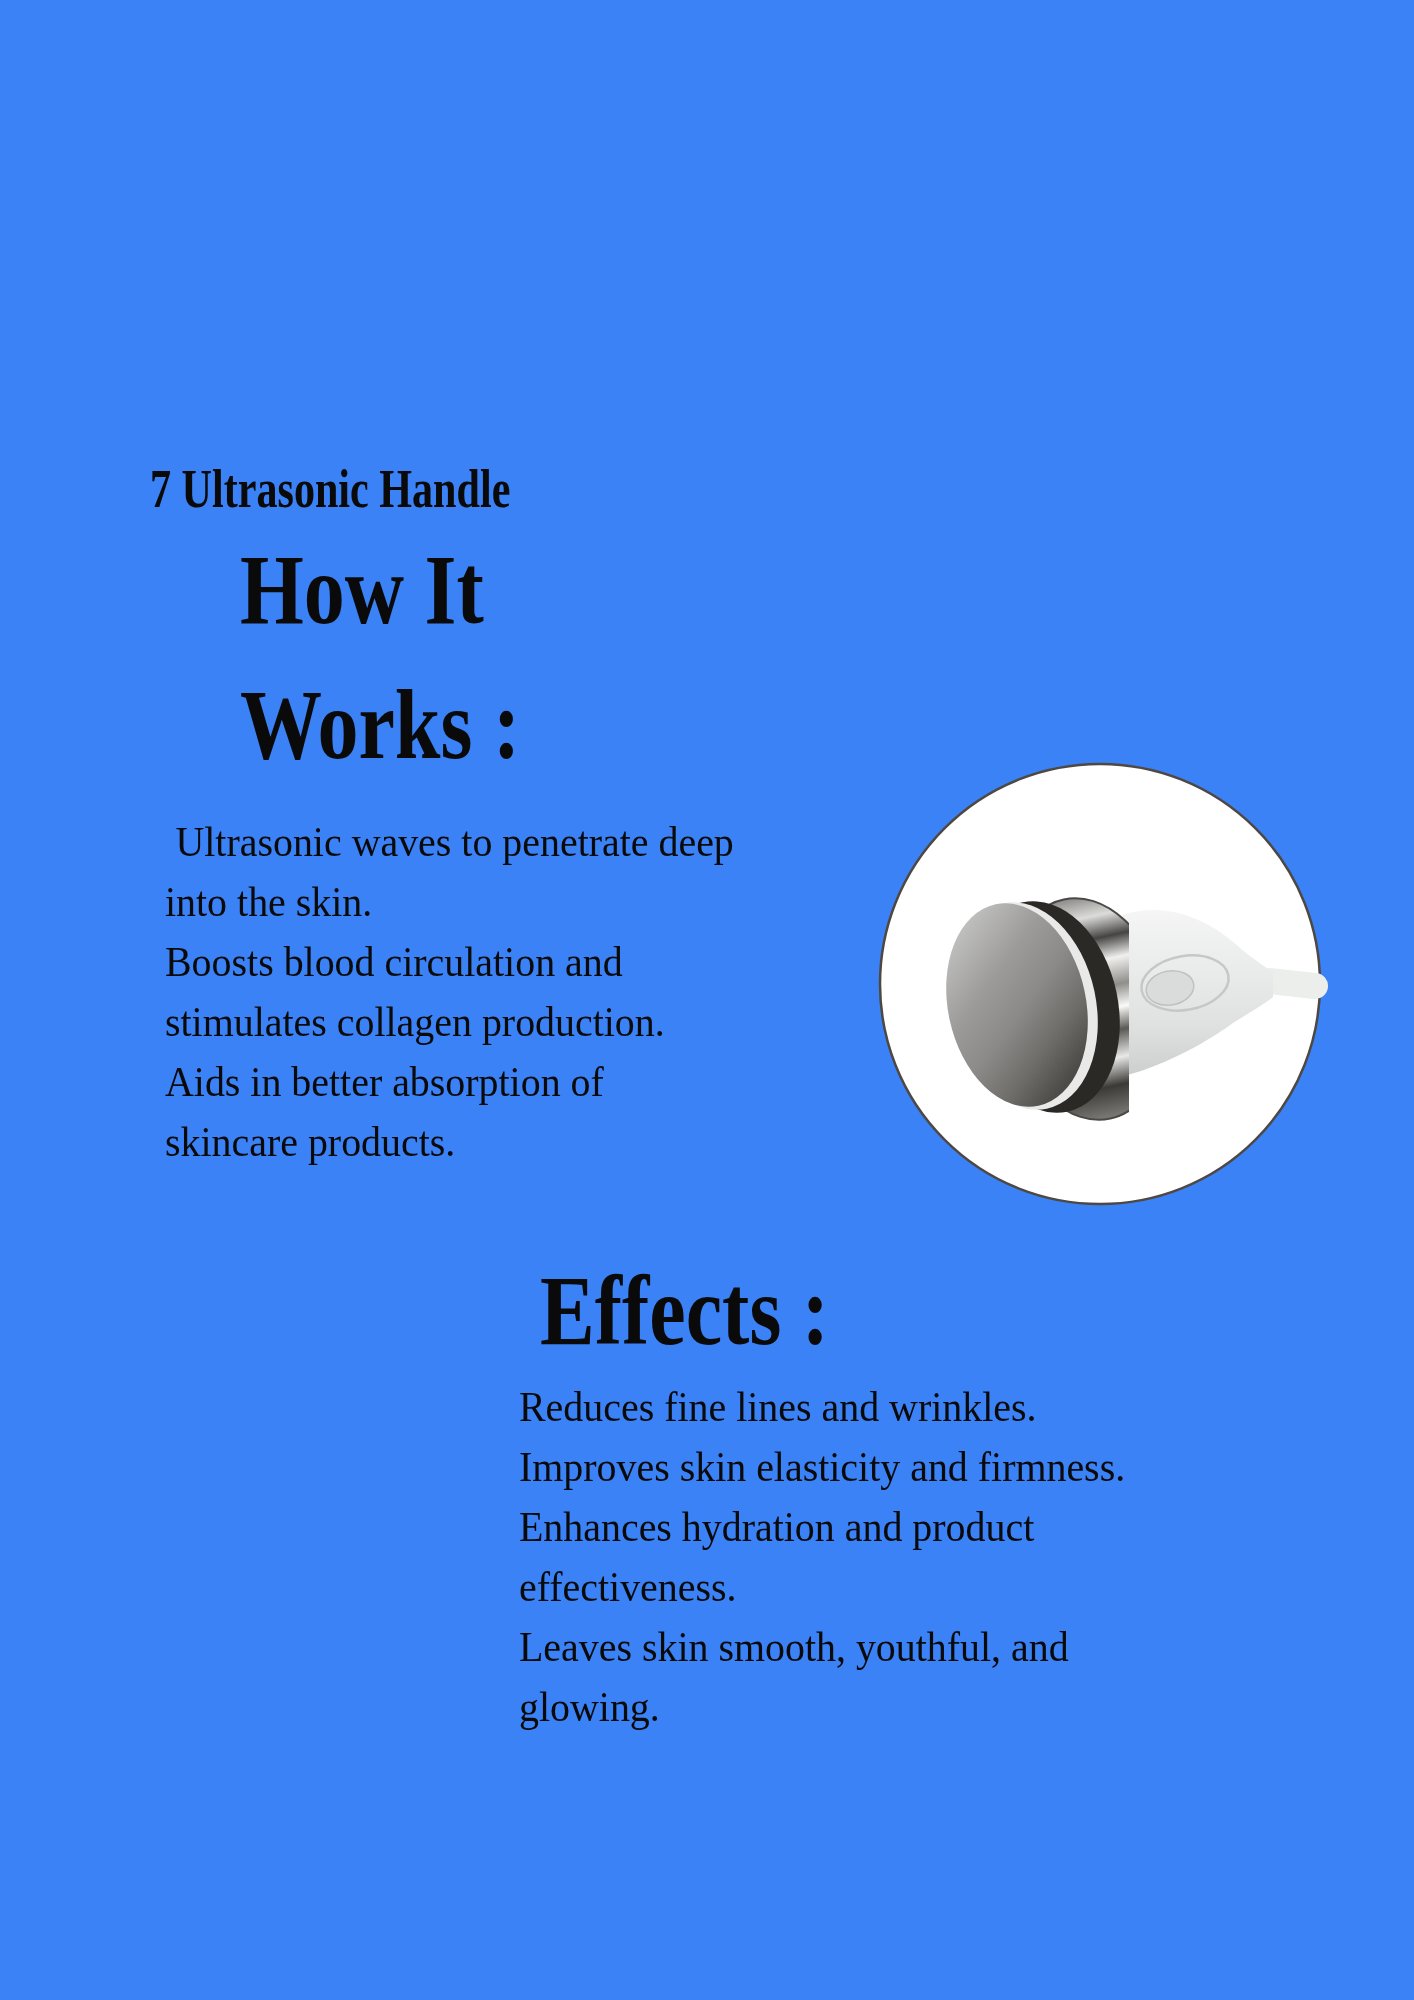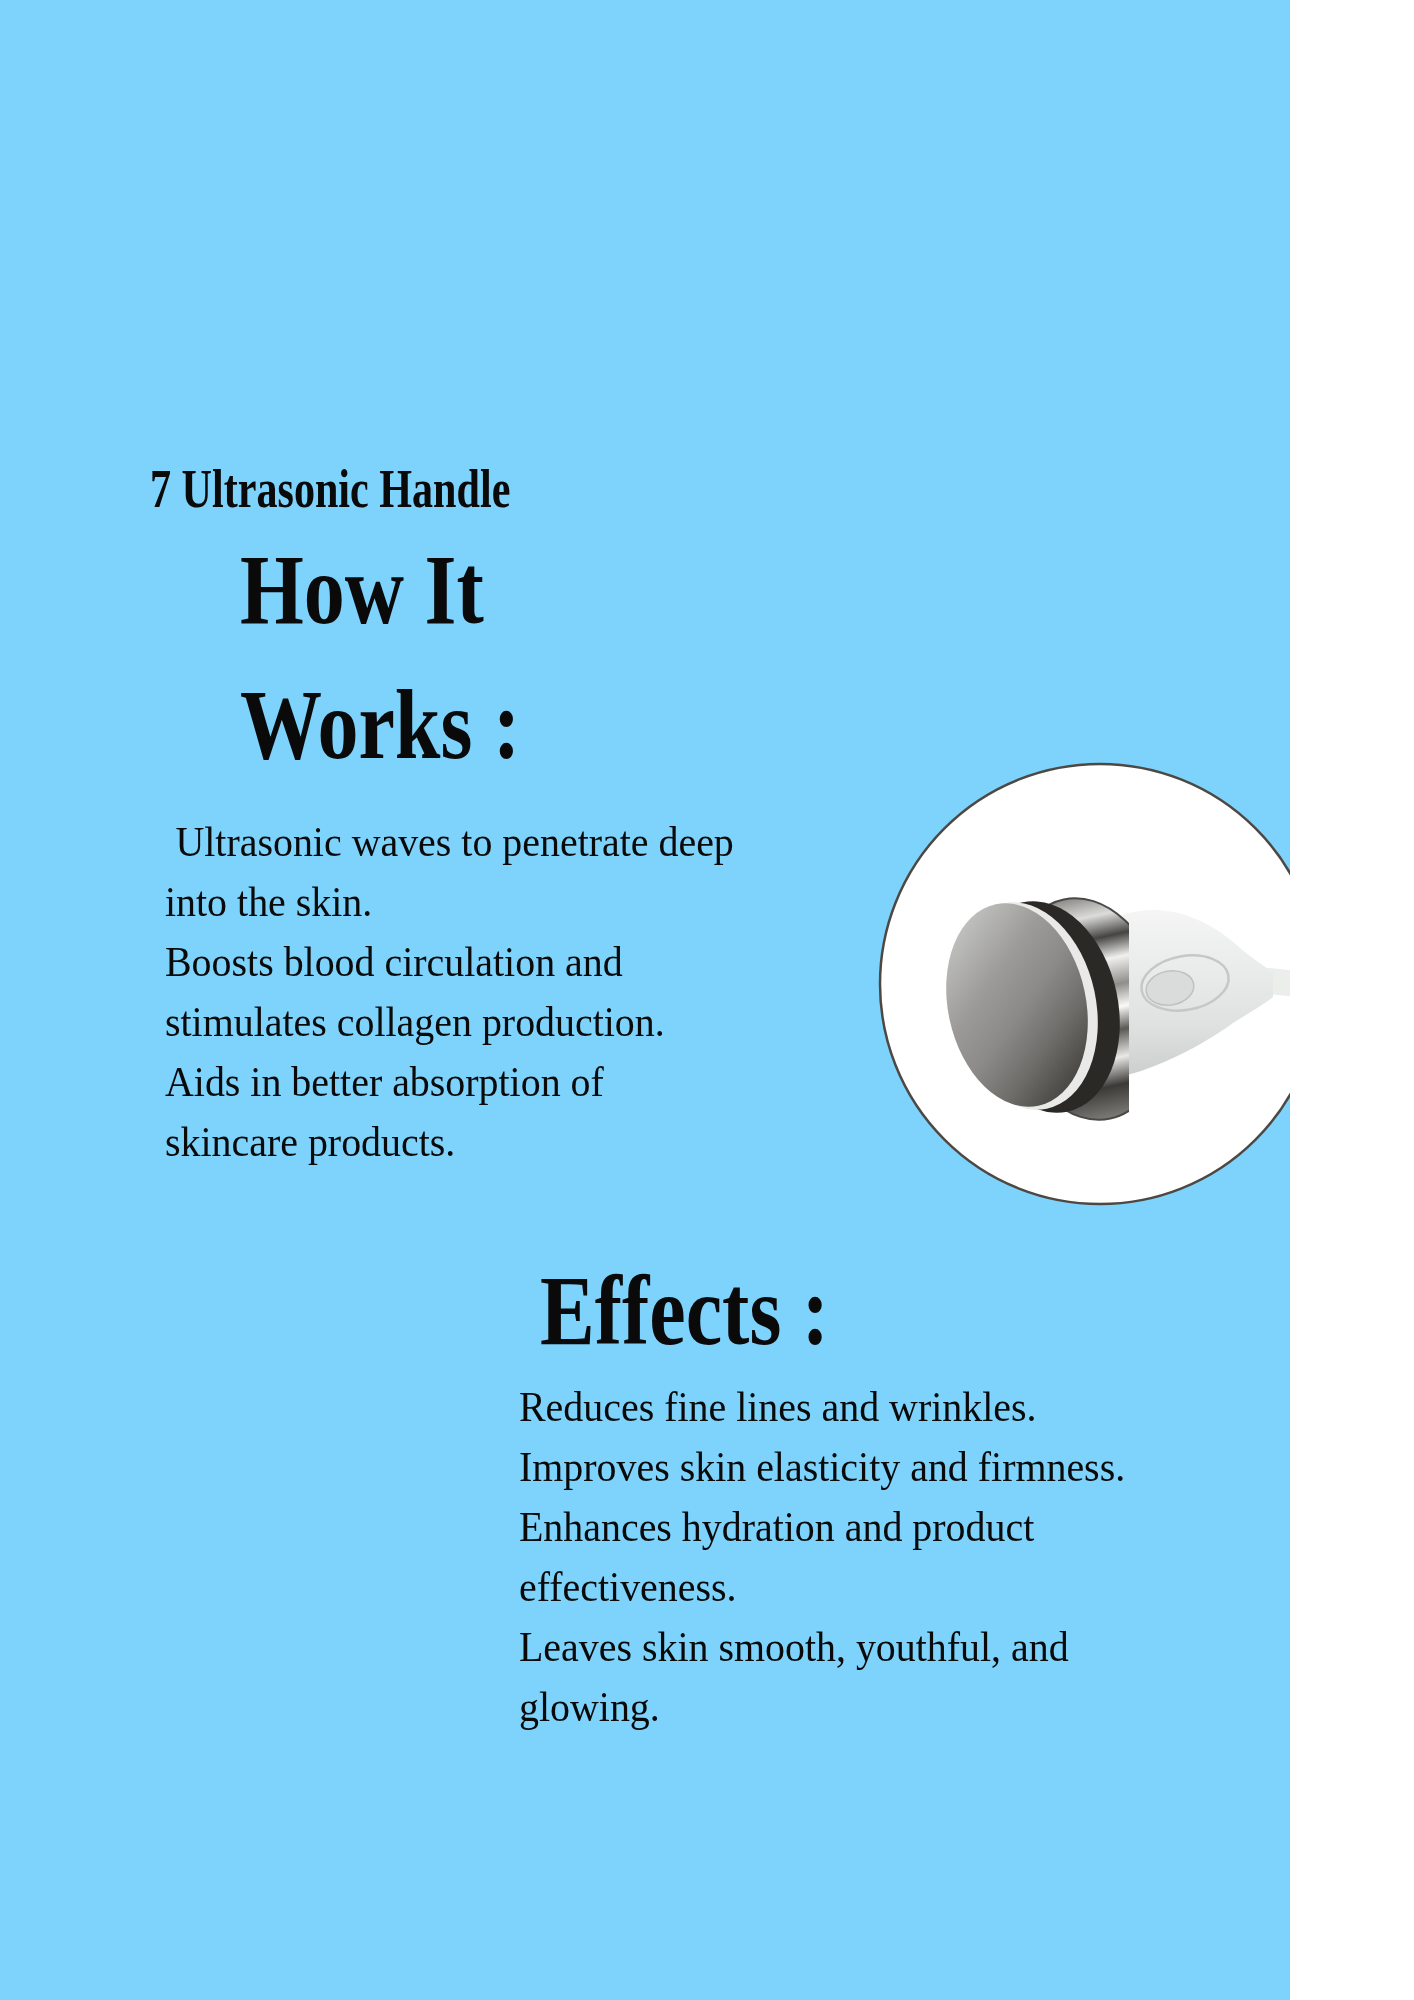--- a/index.html
+++ b/index.html
@@ -1,20 +1,20 @@
 <!DOCTYPE html>
 <html><head>
 <meta charset="utf-8">
 <style>
   html, body { margin: 0; padding: 0; background: #ffffff; }
   .page {
     position: relative;
-    width: 1290px;
+    width: 1414px;
     height: 2000px;
-    background: #7dd3fc;
+    background: #3b82f6;
     overflow: hidden;
     font-family: "Liberation Serif", "DejaVu Serif", serif;
     color: #0a0a0a;
   }
   .sec-label {
     position: absolute;
     left: 150px;
     top: 462px;
     font-size: 54px;
     font-weight: bold;

